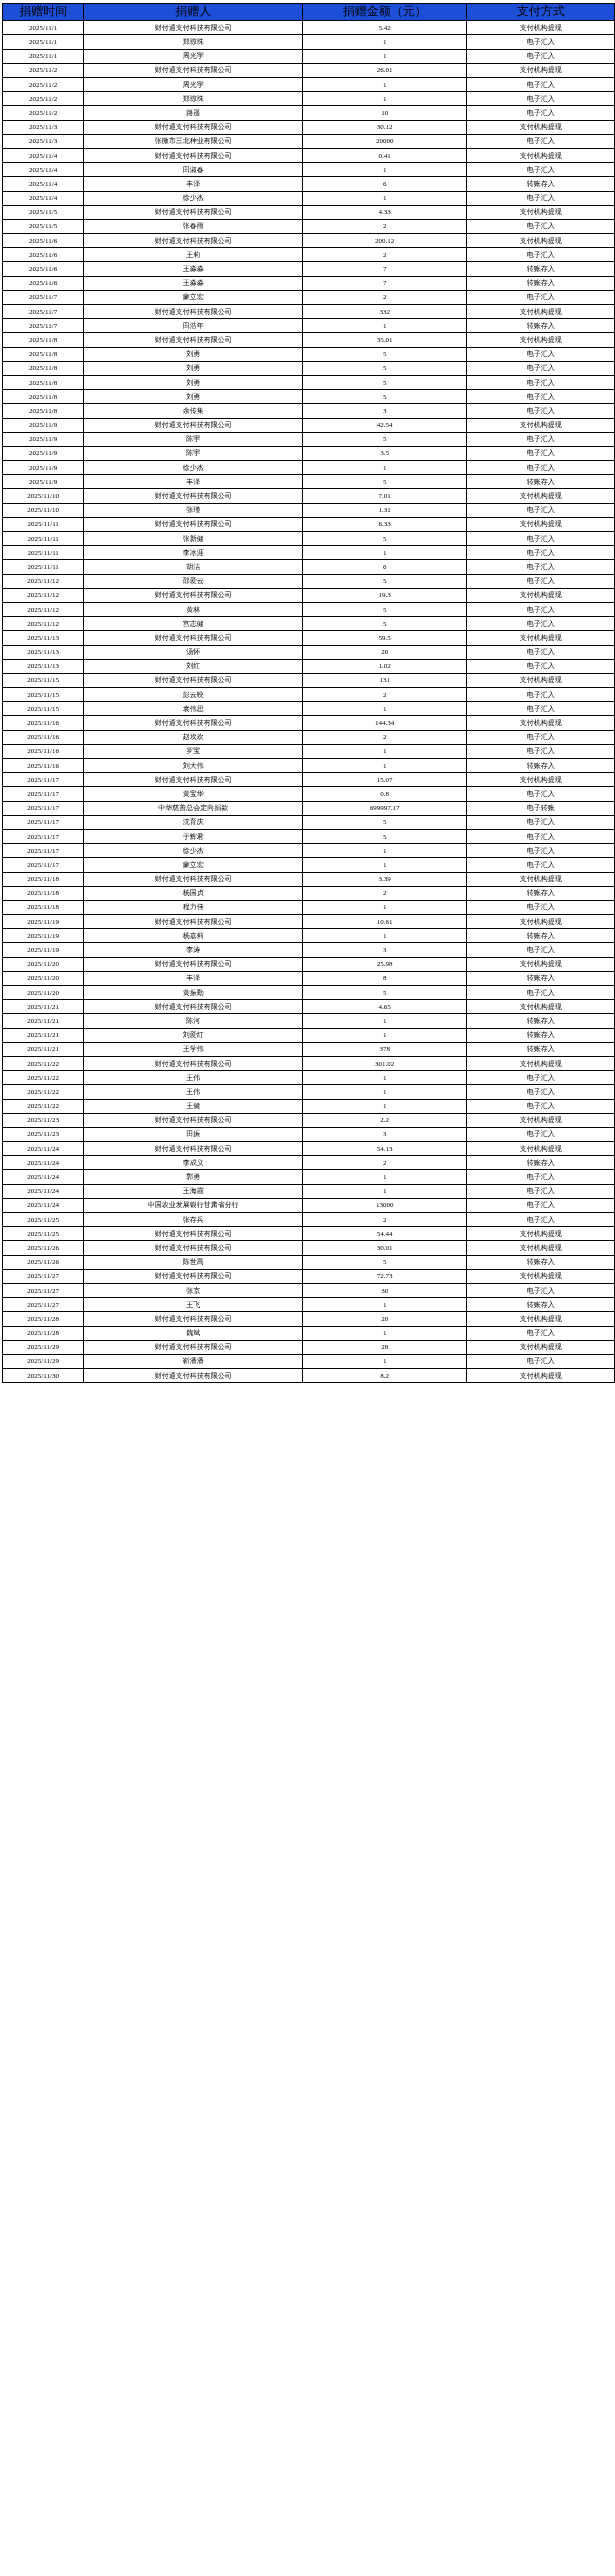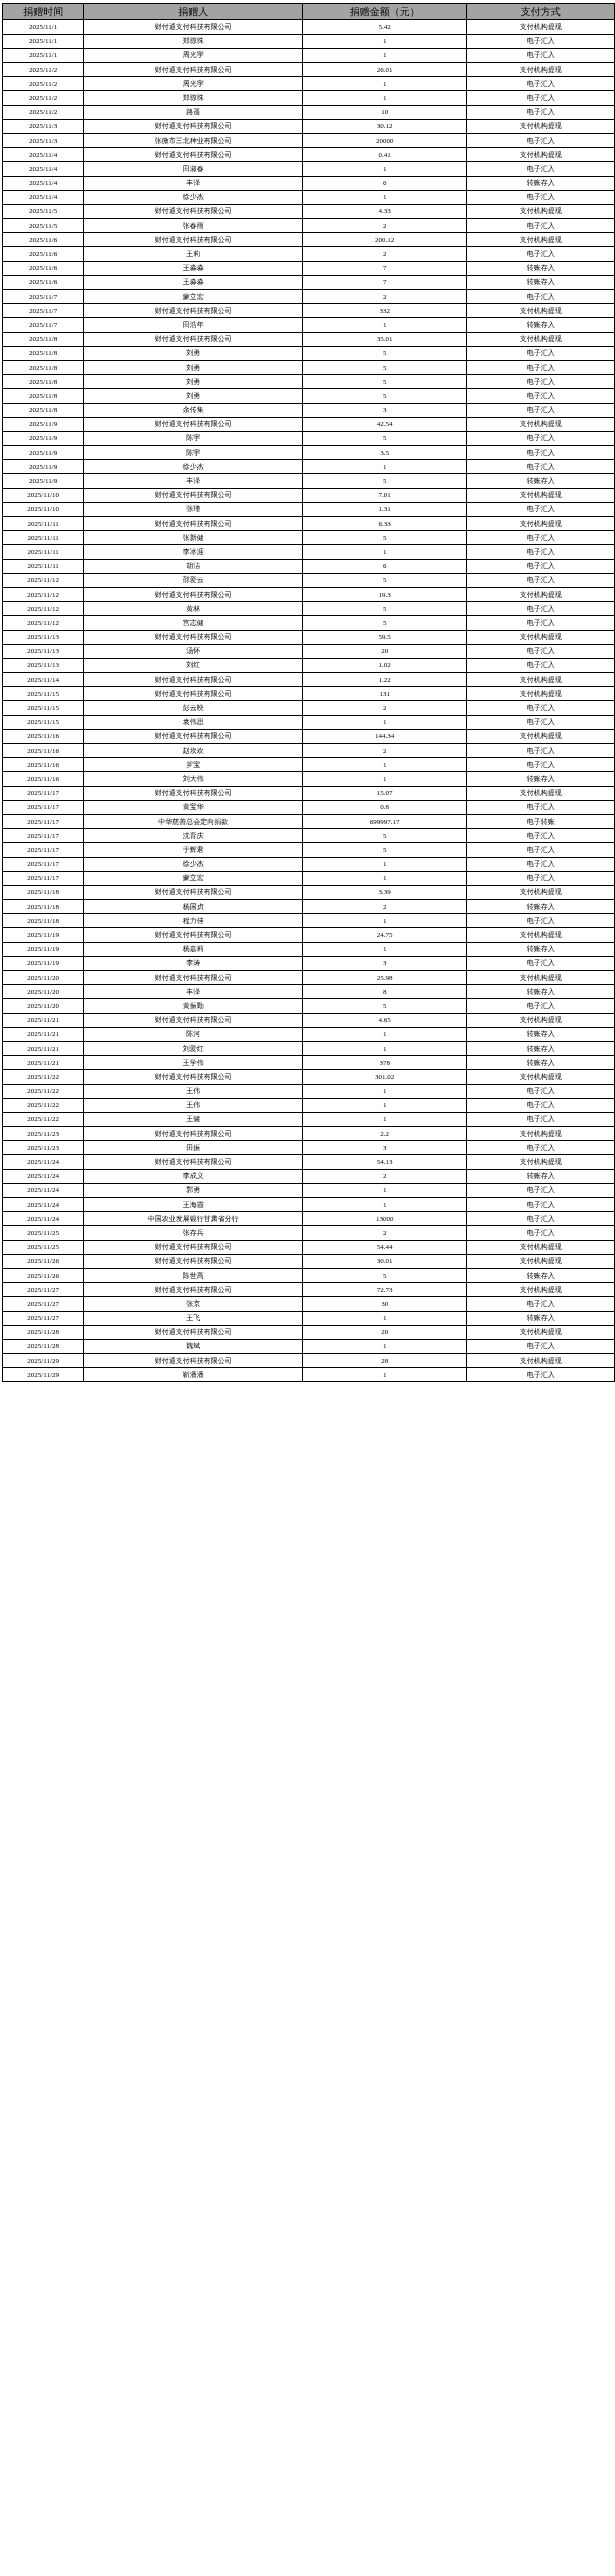--- a/index.html
+++ b/index.html
@@ -33,23 +33,23 @@
     text-align: center;
     vertical-align: middle;
     padding: 1.1px 1.6px;
     line-height: 1.15;
     height: 11px;
     white-space: nowrap;
     overflow: hidden;
   }
   table.donation-table thead th {
     font-weight: normal;
-    font-size: 10px;
+    font-size: 12px;
     height: 13px;
-    background: #a3a3a3;
+    background: #1d4ed8;
   }
   table.donation-table tbody td {
     font-size: 7px;
   }
   .cell-date { font-family: "Liberation Serif", serif; }
   .cell-amount { font-family: "Liberation Serif", serif; }
 </style>
 </head>
 <body>
 
@@ -340,26 +340,20 @@
           <td class="cell-amount">20</td>
           <td class="cell-method">电子汇入</td>
         </tr>
         <tr>
           <td class="cell-date">2025/11/13</td>
           <td class="cell-donor">刘红</td>
           <td class="cell-amount">1.02</td>
           <td class="cell-method">电子汇入</td>
         </tr>
         <tr>
-          <td class="cell-date">2025/11/14</td>
-          <td class="cell-donor">财付通支付科技有限公司</td>
-          <td class="cell-amount">1.22</td>
-          <td class="cell-method">支付机构提现</td>
-        </tr>
-        <tr>
           <td class="cell-date">2025/11/15</td>
           <td class="cell-donor">财付通支付科技有限公司</td>
           <td class="cell-amount">131</td>
           <td class="cell-method">支付机构提现</td>
         </tr>
         <tr>
           <td class="cell-date">2025/11/15</td>
           <td class="cell-donor">彭云映</td>
           <td class="cell-amount">2</td>
           <td class="cell-method">电子汇入</td>
@@ -450,21 +444,21 @@
         </tr>
         <tr>
           <td class="cell-date">2025/11/18</td>
           <td class="cell-donor">程力佳</td>
           <td class="cell-amount">1</td>
           <td class="cell-method">电子汇入</td>
         </tr>
         <tr>
           <td class="cell-date">2025/11/19</td>
           <td class="cell-donor">财付通支付科技有限公司</td>
-          <td class="cell-amount">24.75</td>
+          <td class="cell-amount">10.61</td>
           <td class="cell-method">支付机构提现</td>
         </tr>
         <tr>
           <td class="cell-date">2025/11/19</td>
           <td class="cell-donor">杨嘉莉</td>
           <td class="cell-amount">1</td>
           <td class="cell-method">转账存入</td>
         </tr>
         <tr>
           <td class="cell-date">2025/11/19</td>
@@ -638,17 +632,23 @@
           <td class="cell-date">2025/11/29</td>
           <td class="cell-donor">财付通支付科技有限公司</td>
           <td class="cell-amount">28</td>
           <td class="cell-method">支付机构提现</td>
         </tr>
         <tr>
           <td class="cell-date">2025/11/29</td>
           <td class="cell-donor">靳潘潘</td>
           <td class="cell-amount">1</td>
           <td class="cell-method">电子汇入</td>
+        </tr>
+        <tr>
+          <td class="cell-date">2025/11/30</td>
+          <td class="cell-donor">财付通支付科技有限公司</td>
+          <td class="cell-amount">8.2</td>
+          <td class="cell-method">支付机构提现</td>
         </tr>
       </tbody>
   </table>
 </div>
 
 
 </body></html>

